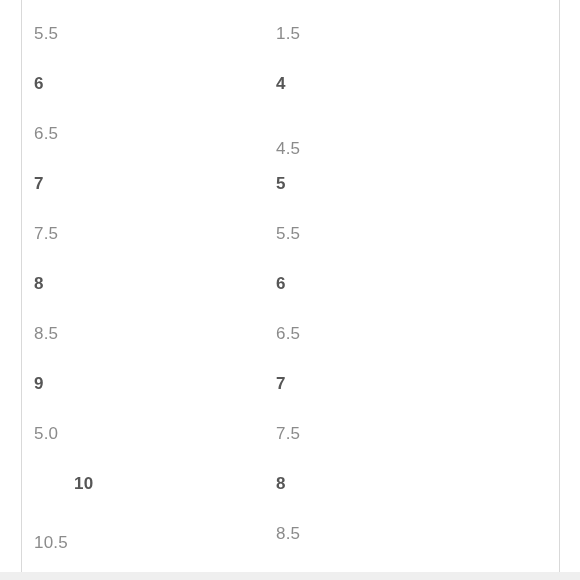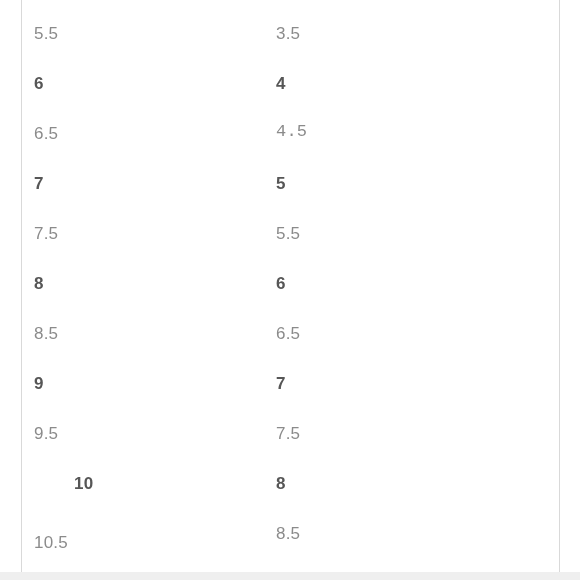--- a/index.html
+++ b/index.html
@@ -83,28 +83,28 @@
 
   <div class="scale-column primary" id="col-primary">
       <div class="tick-label minor" style="top: 23px;">5.5</div>
       <div class="tick-label major" style="top: 73px;">6</div>
       <div class="tick-label minor" style="top: 123px;">6.5</div>
       <div class="tick-label major" style="top: 173px;">7</div>
       <div class="tick-label minor" style="top: 223px;">7.5</div>
       <div class="tick-label major" style="top: 273px;">8</div>
       <div class="tick-label minor" style="top: 323px;">8.5</div>
       <div class="tick-label major" style="top: 373px;">9</div>
-      <div class="tick-label minor" style="top: 423px;">9.5</div>
+      <div class="tick-label minor" style="top: 423px;">5.0</div>
       <div class="tick-label major" style="top: 473px; margin-left: 40px;">10</div>
       <div class="tick-label minor" style="top: 523px; margin-top: 9px;">10.5</div>
     </div>
   <div class="scale-column secondary" id="col-secondary">
-      <div class="tick-label minor" style="top: 23px;">3.5</div>
+      <div class="tick-label minor" style="top: 23px;">1.5</div>
       <div class="tick-label major" style="top: 73px;">4</div>
-      <div class="tick-label minor" style="top: 121px; font-family: Liberation Mono, monospace;">4.5</div>
+      <div class="tick-label minor" style="top: 138px;">4.5</div>
       <div class="tick-label major" style="top: 173px;">5</div>
       <div class="tick-label minor" style="top: 223px;">5.5</div>
       <div class="tick-label major" style="top: 273px;">6</div>
       <div class="tick-label minor" style="top: 323px;">6.5</div>
       <div class="tick-label major" style="top: 373px;">7</div>
       <div class="tick-label minor" style="top: 423px;">7.5</div>
       <div class="tick-label major" style="top: 473px;">8</div>
       <div class="tick-label minor" style="top: 523px;">8.5</div>
     </div>
 

